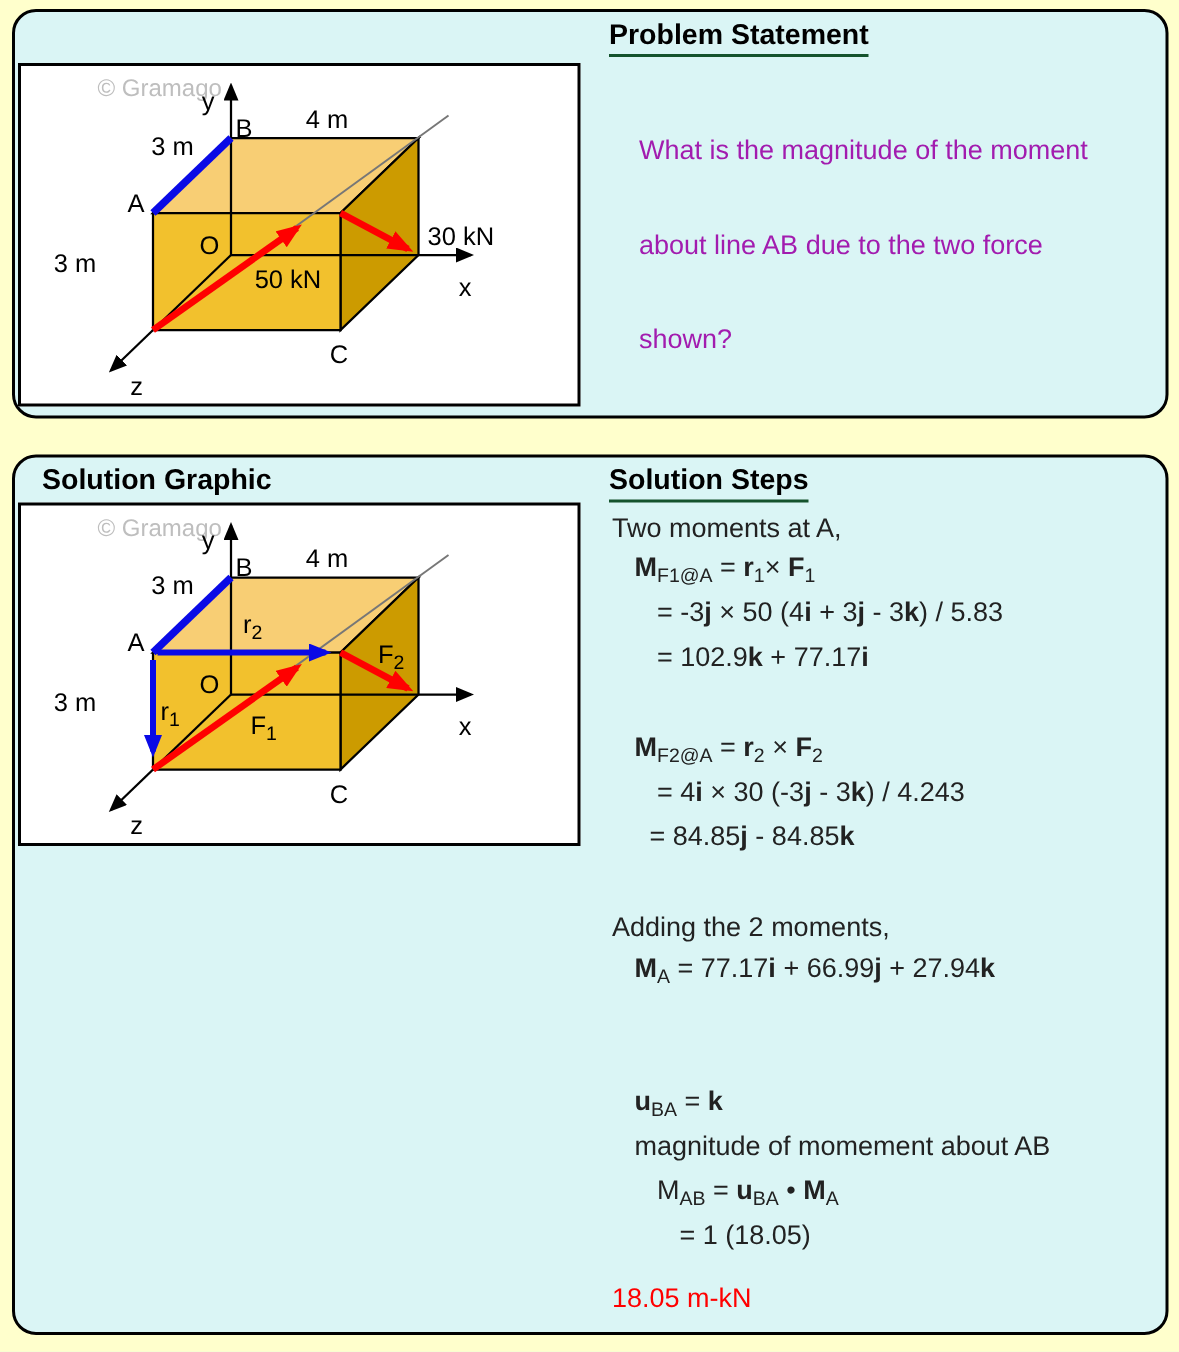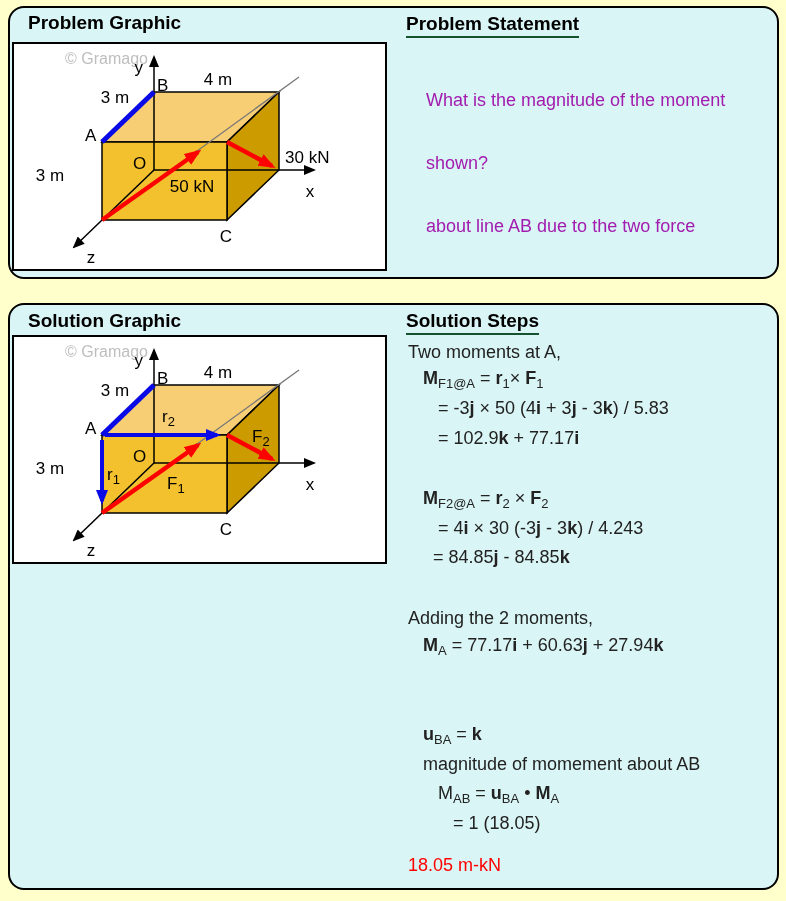--- a/index.html
+++ b/index.html
@@ -18,28 +18,27 @@
   svg .svgsub{font-size:13px;}
   svg .wm{font-size:16px;fill:#BEBEBE;}
 </style>
 </head>
 <body>
 
 <div class="page">
 
   <div class="panel" style="left:8px;top:6px;width:771px;height:273px;"></div>
 
-  <div class="panel-heading" style="left:28px;top:12px;">Problem Graphic</div>
 
   <div class="panel-heading" style="left:406px;top:13px;"><span class="underlined">Problem Statement</span></div>
 
   <div class="stmt" style="left:410px;top:48px;">
     <div>What is the magnitude of the moment</div>
+    <div>about line AB due to the two force</div>
     <div>shown?</div>
-    <div>about line AB due to the two force</div>
   </div>
 
   <div class="gfx-box" style="left:12px;top:42px;width:375px;height:229px;">
     <svg width="371" height="225" viewBox="0 0 371 225">
       <defs>
         <marker id="pBlk" markerUnits="userSpaceOnUse" markerWidth="12" markerHeight="10" refX="10" refY="5" orient="auto">
           <path d="M0,0 L12,5 L0,10 Z" fill="#000"></path>
         </marker>
         <marker id="pRed" markerUnits="userSpaceOnUse" markerWidth="17" markerHeight="13" refX="13" refY="6.5" orient="auto">
           <path d="M0,0 L17,6.5 L0,13 Z" fill="#FF0000"></path>
@@ -134,20 +133,20 @@
   </div>
 
   <div class="line" style="left:408px;top:342px;"><span>Two moments at A,</span></div>
   <div class="line" style="left:423px;top:368px;"><span class="bv">M</span><span class="sub">F1@A</span><span> = </span><span class="bv">r</span><span class="sub">1</span><span>× </span><span class="bv">F</span><span class="sub">1</span></div>
   <div class="line" style="left:438px;top:398px;"><span>= -3</span><span class="bv">j</span><span> × 50 (4</span><span class="bv">i</span><span> + 3</span><span class="bv">j</span><span> - 3</span><span class="bv">k</span><span>) / 5.83</span></div>
   <div class="line" style="left:438px;top:428px;"><span>= 102.9</span><span class="bv">k</span><span> + 77.17</span><span class="bv">i</span></div>
   <div class="line" style="left:423px;top:488px;"><span class="bv">M</span><span class="sub">F2@A</span><span> = </span><span class="bv">r</span><span class="sub">2</span><span> × </span><span class="bv">F</span><span class="sub">2</span></div>
   <div class="line" style="left:438px;top:518px;"><span>= 4</span><span class="bv">i</span><span> × 30 (-3</span><span class="bv">j</span><span> - 3</span><span class="bv">k</span><span>) / 4.243</span></div>
   <div class="line" style="left:433px;top:547px;"><span>= 84.85</span><span class="bv">j</span><span> - 84.85</span><span class="bv">k</span></div>
   <div class="line" style="left:408px;top:608px;"><span>Adding the 2 moments,</span></div>
-  <div class="line" style="left:423px;top:635px;"><span class="bv">M</span><span class="sub">A</span><span> = 77.17</span><span class="bv">i</span><span> + 60.63</span><span class="bv">j</span><span> + 27.94</span><span class="bv">k</span></div>
+  <div class="line" style="left:423px;top:635px;"><span class="bv">M</span><span class="sub">A</span><span> = 77.17</span><span class="bv">i</span><span> + 66.99</span><span class="bv">j</span><span> + 27.94</span><span class="bv">k</span></div>
   <div class="line" style="left:423px;top:724px;"><span class="bv">u</span><span class="sub">BA</span><span> = </span><span class="bv">k</span></div>
   <div class="line" style="left:423px;top:754px;"><span>magnitude of momement about AB</span></div>
   <div class="line" style="left:438px;top:783px;"><span>M</span><span class="sub">AB</span><span> = </span><span class="bv">u</span><span class="sub">BA</span><span> • </span><span class="bv">M</span><span class="sub">A</span></div>
   <div class="line" style="left:453px;top:813px;"><span>= 1 (18.05)</span></div>
   <div class="line" style="left:408px;top:855px;"><span class="red">18.05 m-kN</span></div>
 
 </div>
 
 </body></html>

